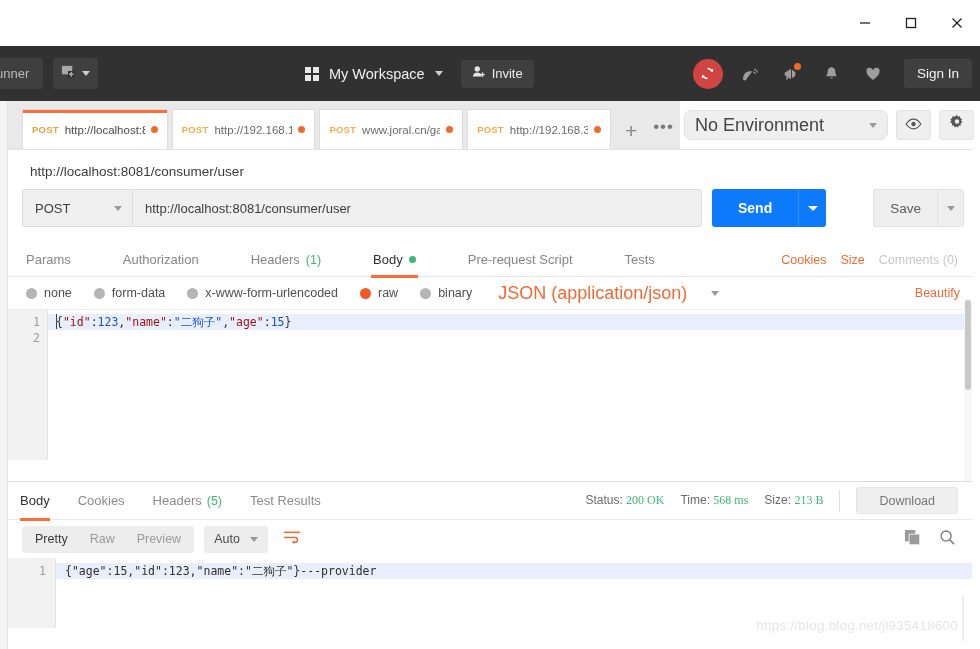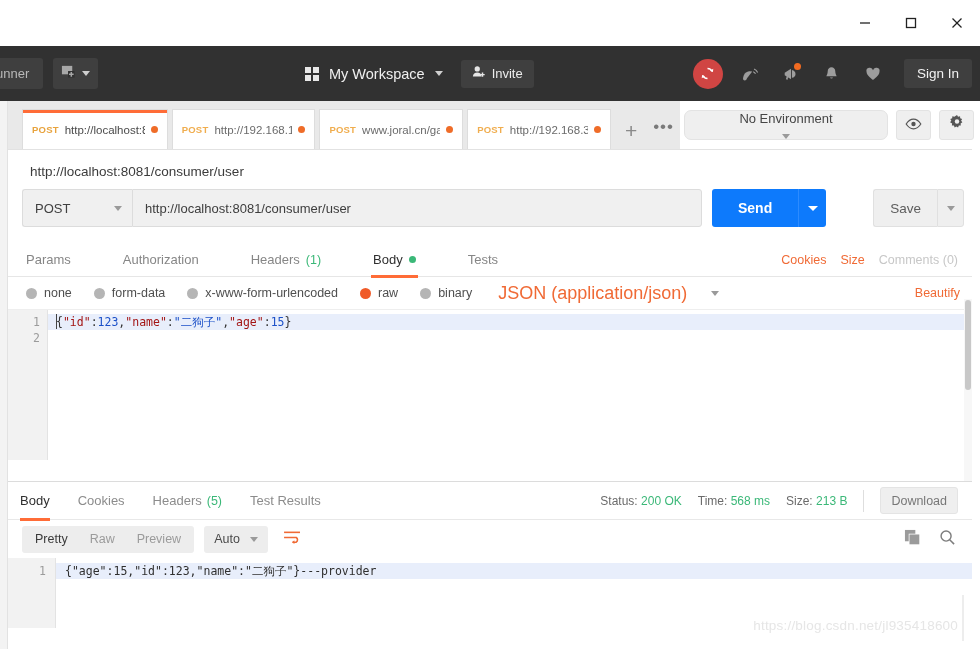--- a/index.html
+++ b/index.html
@@ -104,21 +104,21 @@
   .tab-dots { color: #7a7a7a; font-size: 17px; padding: 0 6px 12px 6px; letter-spacing: 1px; }
 
   
   .envbar {
     position: absolute; left: 680px; top: 101px; width: 300px; height: 48px;
     background: #fff; display: flex; align-items: center; padding-left: 4px; gap: 8px;
   }
   .env-select {
     width: 204px; height: 30px; background: #efefef; border: 1px solid #e3e3e3; border-radius: 7px;
     display: flex; align-items: center; justify-content: space-between; padding: 0 10px;
-    color: #454545; font-size: 13px; flex-direction: column;
+    color: #454545; font-size: 18px;
   }
   .env-btn {
     width: 35px; height: 30px; background: #efefef; border: 1px solid #e3e3e3; border-radius: 3px;
     display: flex; align-items: center; justify-content: center;
   }
 
   
   .reqpane {
     position: absolute; left: 8px; top: 149px; width: 964px; height: 332px;
     background: #fff; border-top: 1px solid #e2e2e2;
@@ -224,25 +224,25 @@
     font-size: 13px; color: #8c8c8c; margin-right: 28px; height: 38px;
     display: flex; align-items: center; gap: 5px; position: relative;
   }
   .rstab.active { color: #2f2f2f; }
   .rstab.active::after {
     content: ""; position: absolute; left: 0; right: 0; bottom: -1px; height: 3px; background: #ff6c37;
   }
   .resp-meta {
     position: absolute; right: 14px; display: flex; align-items: center; gap: 16px; font-size: 12px; color: #6a6a6a;
   }
-  .meta-val { color: #3bb878; }
+  .meta-val { color: #3bb878; font-family: Liberation Serif, serif; }
   .divider-v { width: 1px; height: 22px; background: #dedede; }
   .dl-btn {
     background: #efefef; border: 1px solid #e4e4e4; border-radius: 3px;
-    height: 27px; padding: 0 10px; display: flex; align-items: center;
+    height: 27px; padding: 0 22px; display: flex; align-items: center;
     color: #777; font-size: 12.5px;
   }
   .viewrow { height: 38px; display: flex; align-items: center; padding-left: 14px; gap: 0; position: relative; }
   .seg {
     background: #ededed; border-radius: 3px; height: 27px; display: flex; align-items: center; padding: 0 2px;
   }
   .seg span { font-size: 12.5px; color: #9b9b9b; padding: 0 11px; line-height: 27px; }
   .seg span.on { color: #3a3a3a; }
   .auto-sel {
     background: #ededed; border-radius: 3px; height: 27px; margin-left: 10px;
@@ -456,20 +456,23 @@
       <div class="rqtab">
         <span>Authorization</span>
       </div>
       <div class="rqtab">
         <span>Headers</span>
         <span class="cnt-green">(1)</span>
       </div>
       <div class="rqtab active">
         <span>Body</span>
         <span class="dot-green"></span>
+      </div>
+      <div class="rqtab">
+        <span>Pre-request Script</span>
       </div>
       <div class="rqtab">
         <span>Tests</span>
       </div>
       <div class="reqtabs-right">
         <span class="lnk-orange">Cookies</span>
         <span class="lnk-orange">Size</span>
         <span class="lnk-mute">Comments (0)</span>
       </div>
     </div>
@@ -592,17 +595,17 @@
 
     <div class="resp-editor">
       <div class="resp-gutter">
         <div>1</div>
       </div>
       <div class="resp-code">
         <div class="codeline hl">{"age":15,"id":123,"name":"二狗子"}---provider</div>
       </div>
     </div>
 
-    <div class="watermark">https://blog.csdn.net/jl935418600</div>
+    <div class="watermark">https://blog.blog.net/jl935418600</div>
     <div class="wm-bar"></div>
   </div>
 
 </div>
 
 </body></html>

